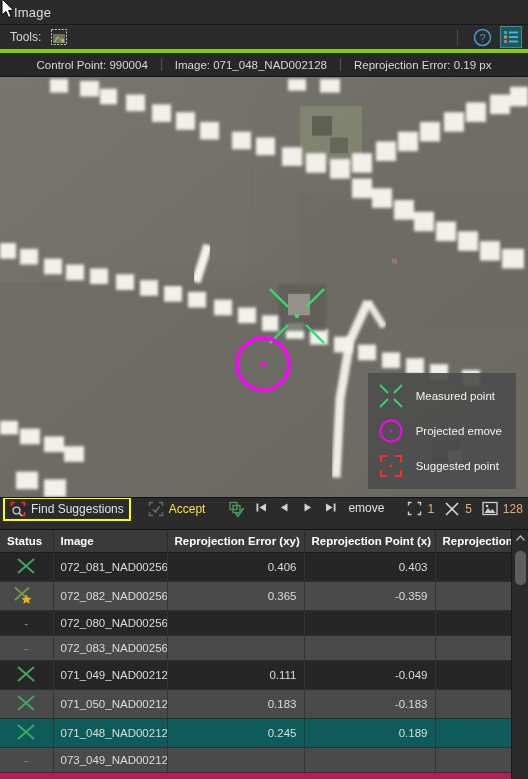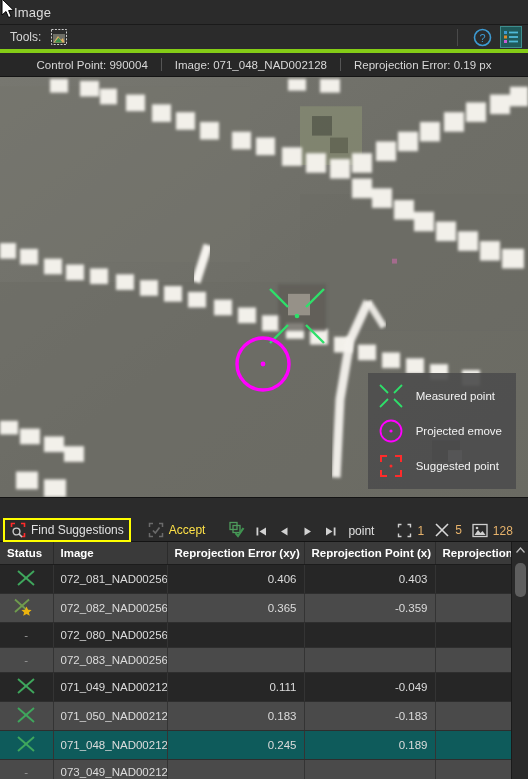--- a/index.html
+++ b/index.html
@@ -53,22 +53,22 @@
     background: rgba(78,78,78,.93);
     padding: 9px 14px 9px 9px;
     display: flex; flex-direction: column; gap: 7px;
   }
   .legend-row { display: flex; align-items: center; gap: 11px; }
   .legend-row .lg-icon { width: 28px; height: 28px; flex: none; }
   .legend-row .lg-text { font-size: 11.5px; color: #f2f2f2; white-space: nowrap; }
 
   
   .btoolbar {
-    height: 44px; background: #2b2b2b; border-bottom: 1px solid #141414;
-    display: flex; align-items: flex-end; padding: 0 5px 0 4px; gap: 0;
+    height: 32px; background: #2b2b2b; border-bottom: 1px solid #141414;
+    display: flex; align-items: flex-start; padding: 0 5px 0 4px; gap: 0;
   }
   .tb-item { display: flex; align-items: center; gap: 5px; padding: 3px 6px; font-size: 12px; color: #e0e0e0; white-space: nowrap; }
   .tb-item.highlight { outline: 2px solid #ffff00; outline-offset: -1px; }
   .tb-item.disabled { color: #fde047; }
   .tb-arrow { padding: 3px 5px; display: flex; align-items: center; }
   .tb-count { display: flex; align-items: center; gap: 5px; padding: 3px 5px; font-size: 12px; color: #e6b26b; }
   .tb-count .cnum { color: #e6b26b; }
 
   
   .table-wrap { position: relative; flex: 1; background: #be185d; overflow: hidden; }
@@ -345,21 +345,21 @@
         <path d="M3.5 2.5 L3.5 10.5 L10 6.5 Z" fill="#d2d2d2"></path>
       </svg>
     </div>
     <div class="tb-arrow">
       <svg width="13" height="13" viewBox="0 0 13 13">
         <path d="M2 2.5 L2 10.5 L8.5 6.5 Z" fill="#d2d2d2"></path>
         <rect x="9.7" y="2.5" width="1.8" height="8" fill="#d2d2d2"></rect>
       </svg>
     </div>
     <div class="tb-item">
-      <span>point</span>
+      <span>emove</span>
     </div>
 
     <span class="vsep"></span>
 
     <div class="tb-count">
       <svg width="15" height="15" viewBox="0 0 15 15">
         <path d="M1.5 4.5 L1.5 1.5 L4.5 1.5 M10.5 1.5 L13.5 1.5 L13.5 4.5 M13.5 10.5 L13.5 13.5 L10.5 13.5 M4.5 13.5 L1.5 13.5 L1.5 10.5" fill="none" stroke="#cfcfcf" stroke-width="1.4"></path>
       </svg>
       <span class="cnum">1</span>
     </div>

